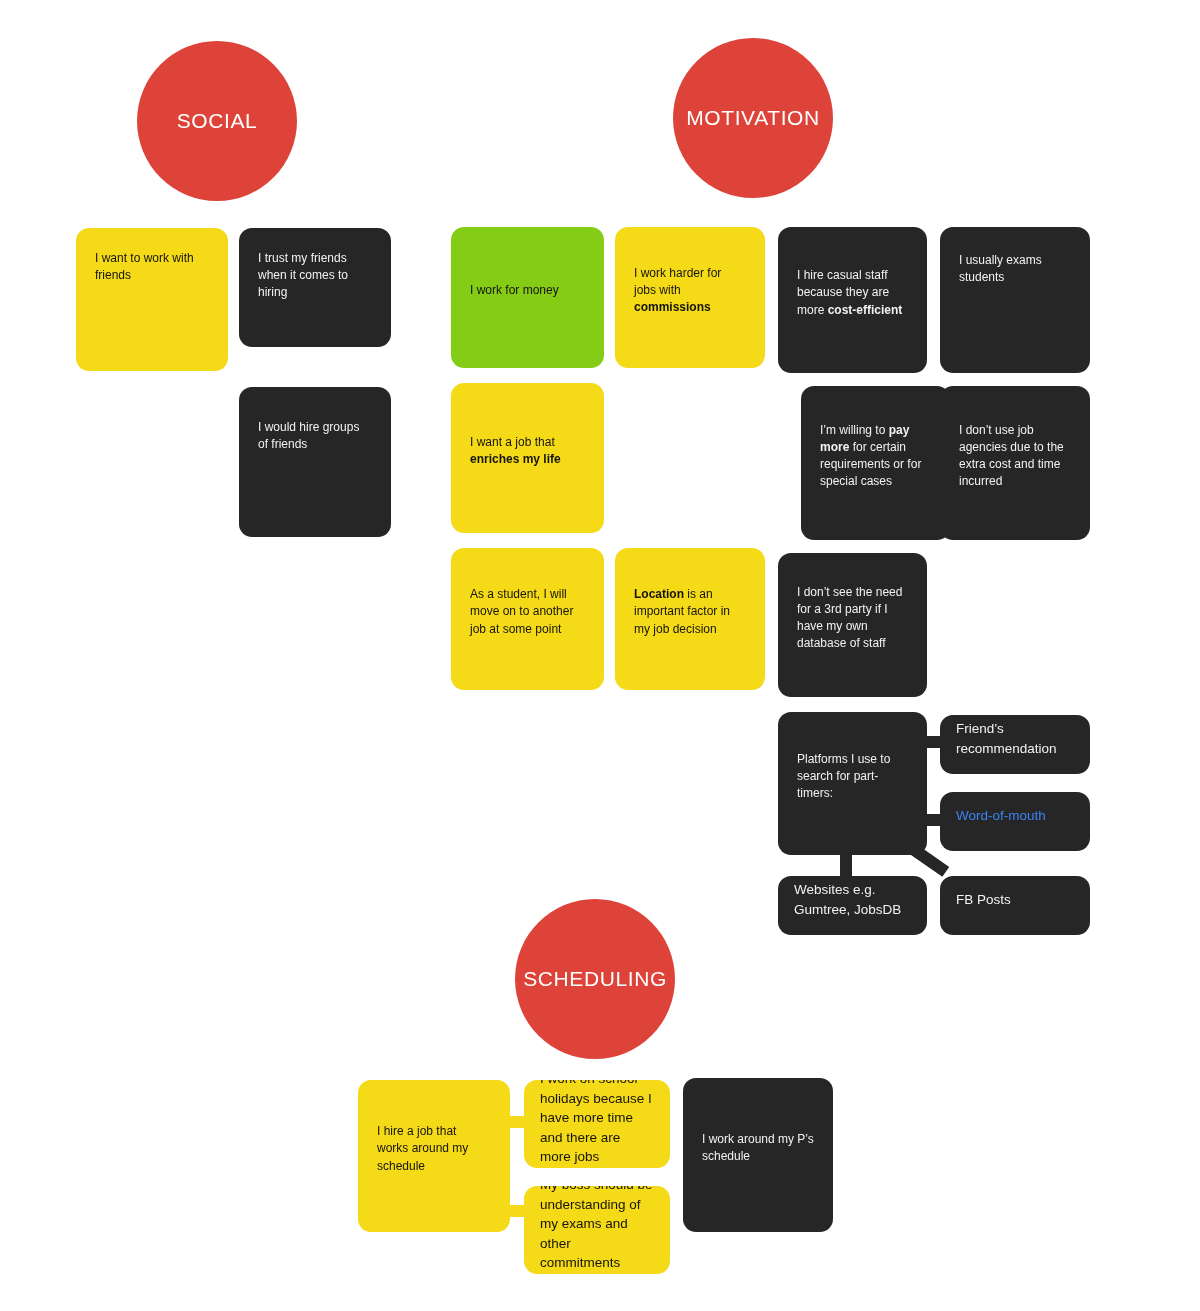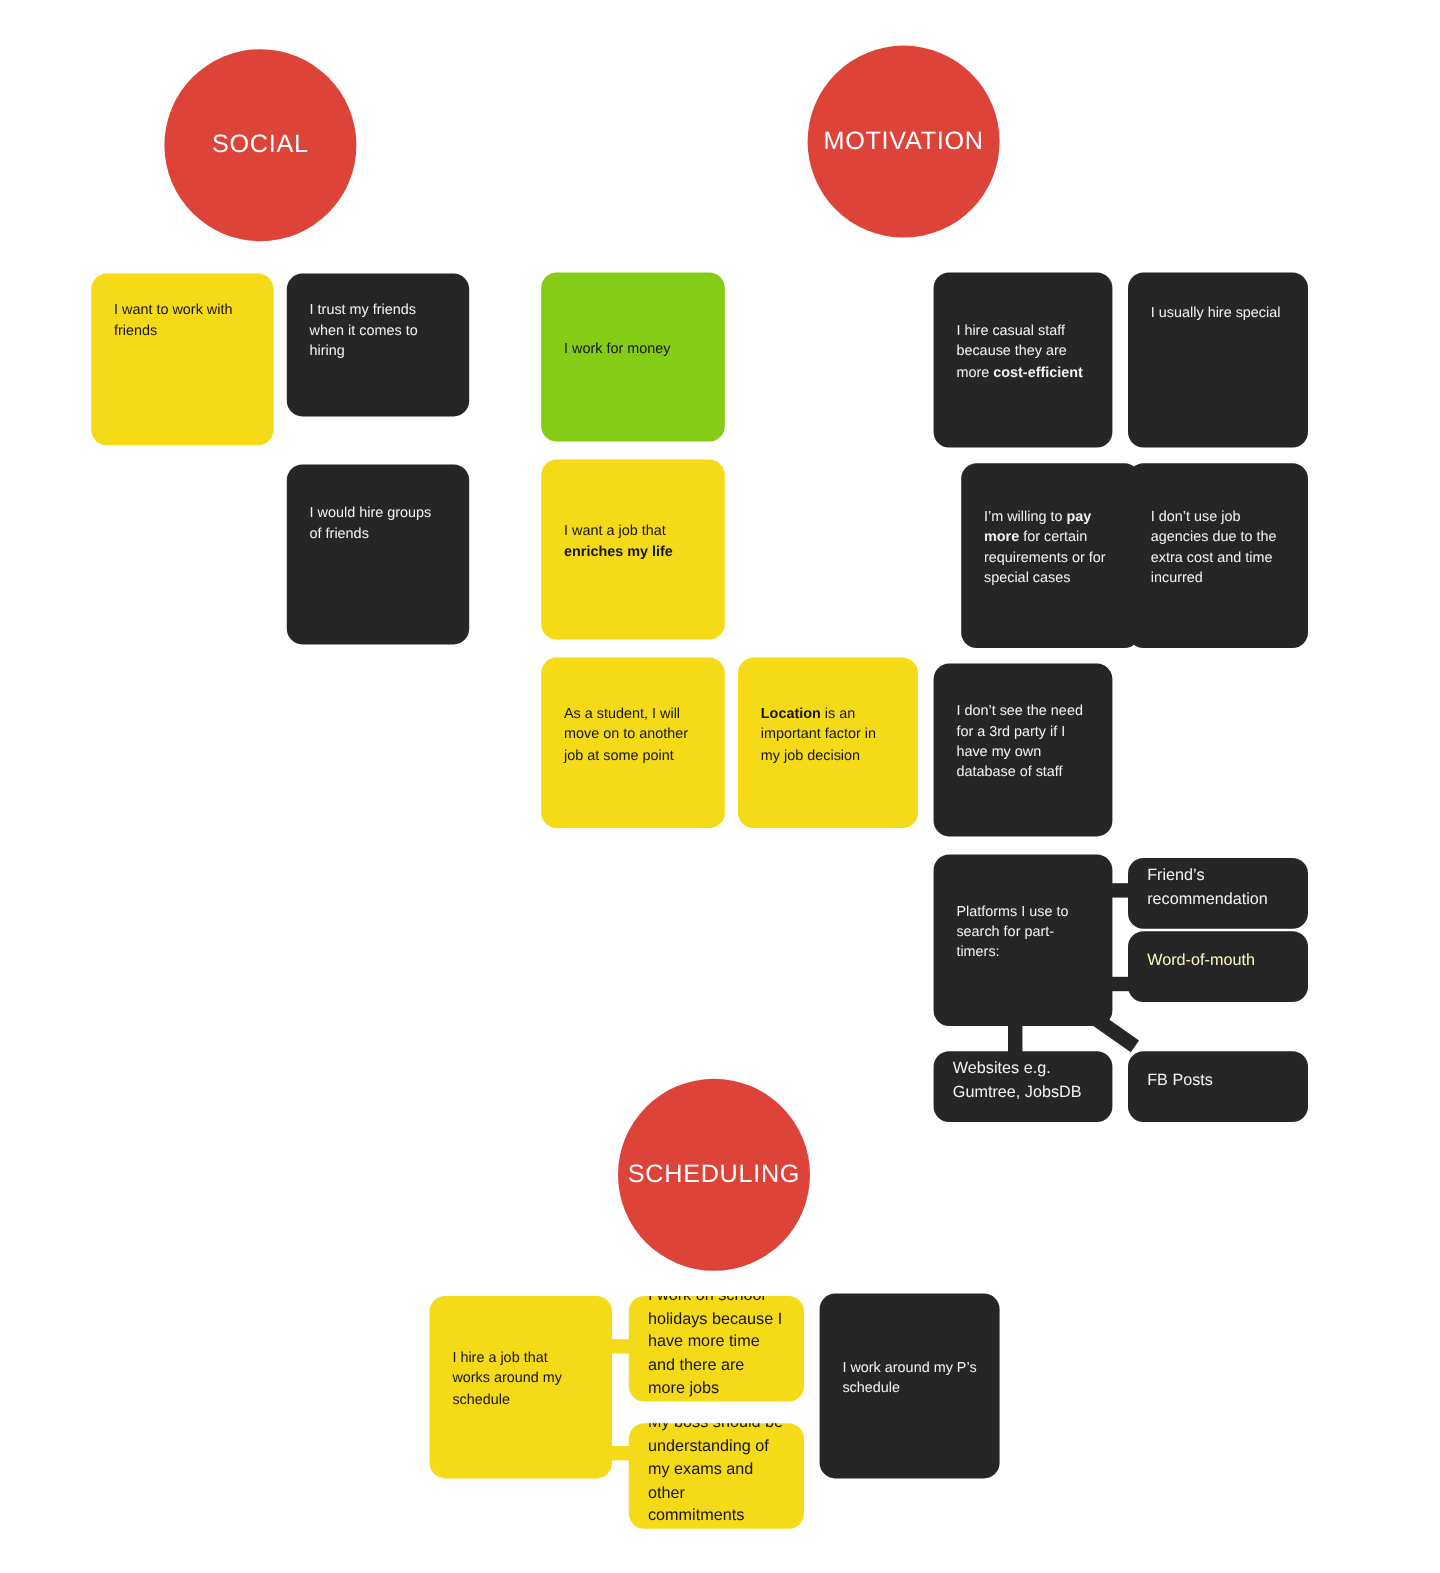--- a/index.html
+++ b/index.html
@@ -65,27 +65,30 @@
   </div>
 
   <div class="circle" style="left: 673px; top: 38px; width: 160px; height: 160px; background: rgb(221, 67, 56);">
     <span>MOTIVATION</span>
   </div>
 
   <div class="card yellow mid" style="left: 451px; top: 227px; width: 153px; height: 141px; background: #84cc16; color: rgb(22, 20, 13);">
     <span>I work for money</span>
   </div>
 
+  <div class="card yellow mid" style="left: 615px; top: 227px; width: 150px; height: 141px; background: rgb(245, 218, 23); color: rgb(22, 20, 13);">
+    <span><span>I work harder for jobs with </span><b>commissions</b><span></span></span>
+  </div>
 
   <div class="card dark mid" style="left: 778px; top: 227px; width: 149px; height: 146px; background: rgb(38, 38, 38); color: rgb(242, 242, 242);">
     <span><span>I hire casual staff because they are more </span><b>cost-efficient</b><span></span></span>
   </div>
 
   <div class="card dark" style="left: 940px; top: 227px; width: 150px; height: 146px; padding-top: 25px; background: rgb(38, 38, 38); color: rgb(242, 242, 242);">
-    <span>I usually hire special</span>
+    <span>I usually exams students</span>
   </div>
 
   <div class="card yellow mid" style="left: 451px; top: 383px; width: 153px; height: 150px; background: rgb(245, 218, 23); color: rgb(22, 20, 13);">
     <span><span>I want a job that </span><b>enriches my life</b><span></span></span>
   </div>
 
 
   <div class="card dark mid" style="left: 778px; top: 386px; width: 149px; height: 154px; background: rgb(38, 38, 38); color: rgb(242, 242, 242); margin-left: 23px;">
     <span><span>I’m willing to </span><b>pay more</b><span> for certain requirements or for special cases</span></span>
   </div>
@@ -112,21 +115,21 @@
   <div class="connector" style="left: 913px; top: 843px; width: 40px; height: 12px; transform: rotate(35deg); transform-origin: left center; background: rgb(38, 38, 38);"></div>
 
   <div class="card dark mid" style="left: 778px; top: 712px; width: 149px; height: 143px; background: rgb(38, 38, 38); color: rgb(242, 242, 242);">
     <span>Platforms I use to search for part-timers:</span>
   </div>
 
   <div class="card dark small mid" style="left: 940px; top: 715px; width: 150px; height: 59px; background: rgb(38, 38, 38); color: rgb(242, 242, 242);">
     <span>Friend’s recommendation</span>
   </div>
 
-  <div class="card dark small mid" style="left: 940px; top: 776px; width: 150px; height: 59px; background: rgb(38, 38, 38); color: #fef9c3;">
+  <div class="card dark small mid" style="left: 940px; top: 792px; width: 150px; height: 59px; background: rgb(38, 38, 38); color: #3b82f6;">
     <span>Word-of-mouth</span>
   </div>
 
   <div class="card dark small mid" style="left: 778px; top: 876px; width: 149px; height: 59px; background: rgb(38, 38, 38); color: rgb(242, 242, 242);">
     <span>Websites e.g. Gumtree, JobsDB</span>
   </div>
 
   <div class="card dark small mid" style="left: 940px; top: 876px; width: 150px; height: 59px; background: rgb(38, 38, 38); color: rgb(242, 242, 242);">
     <span>FB Posts</span>
   </div>

